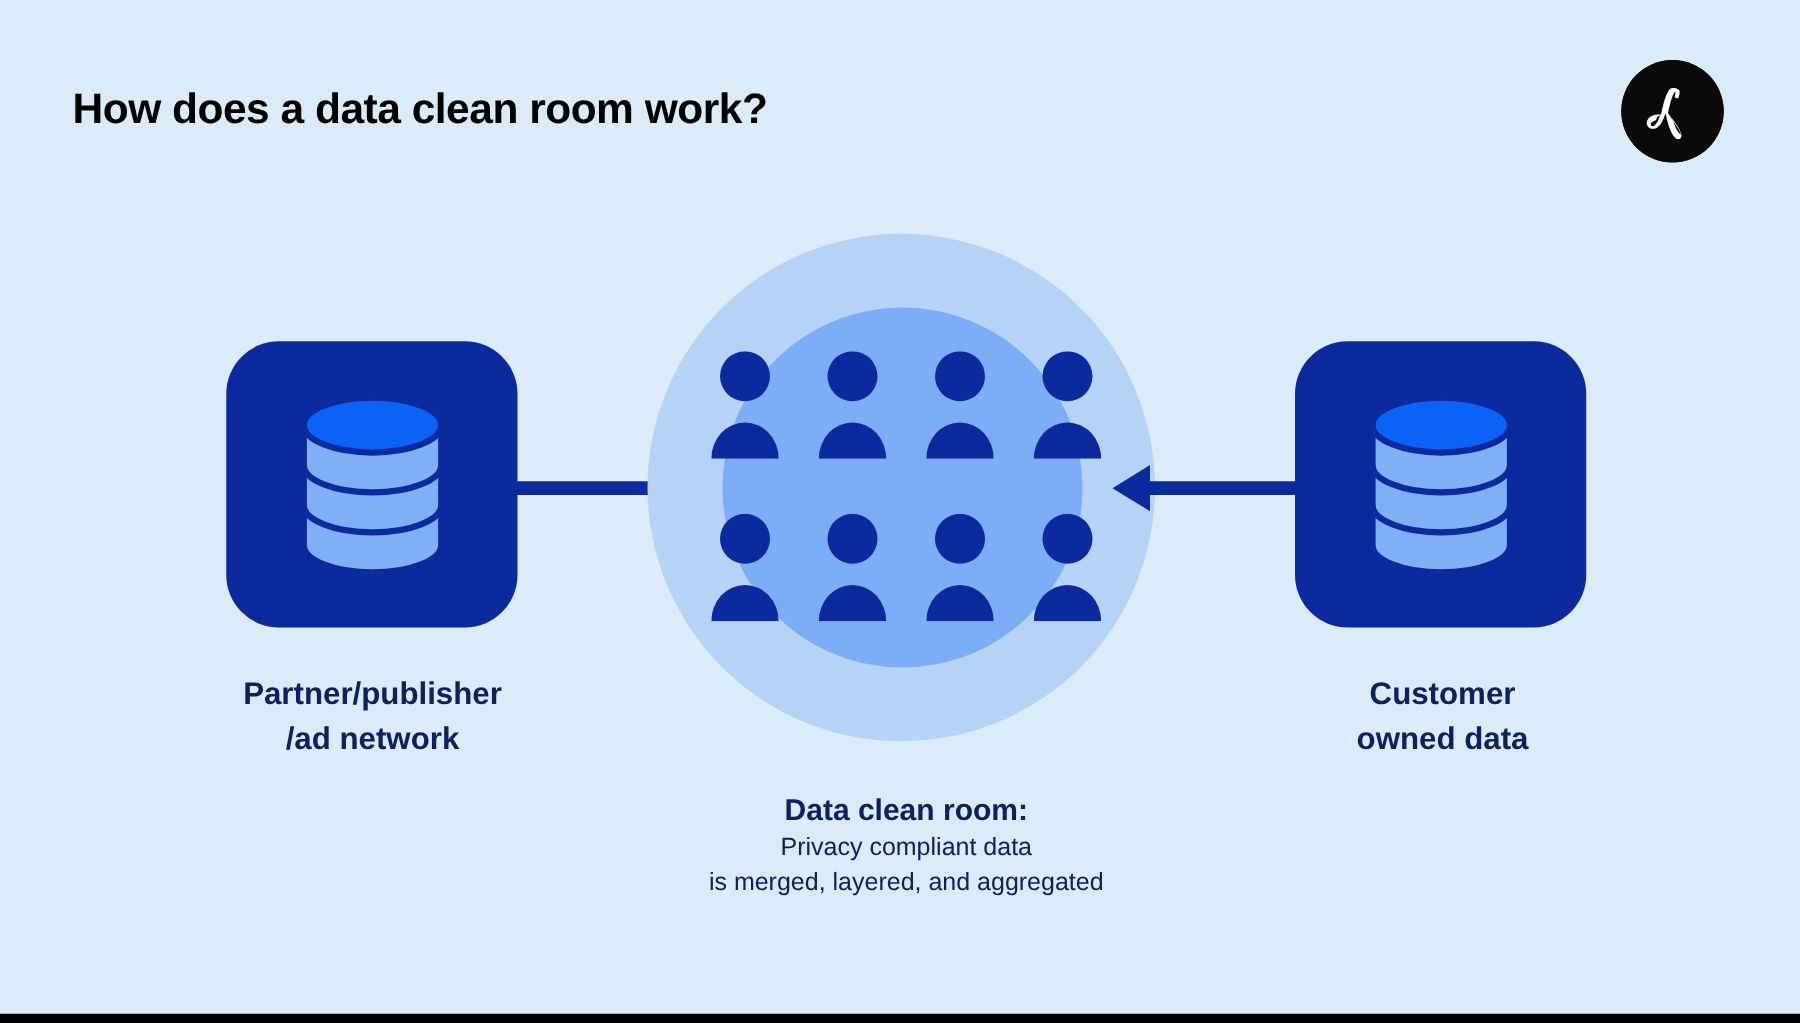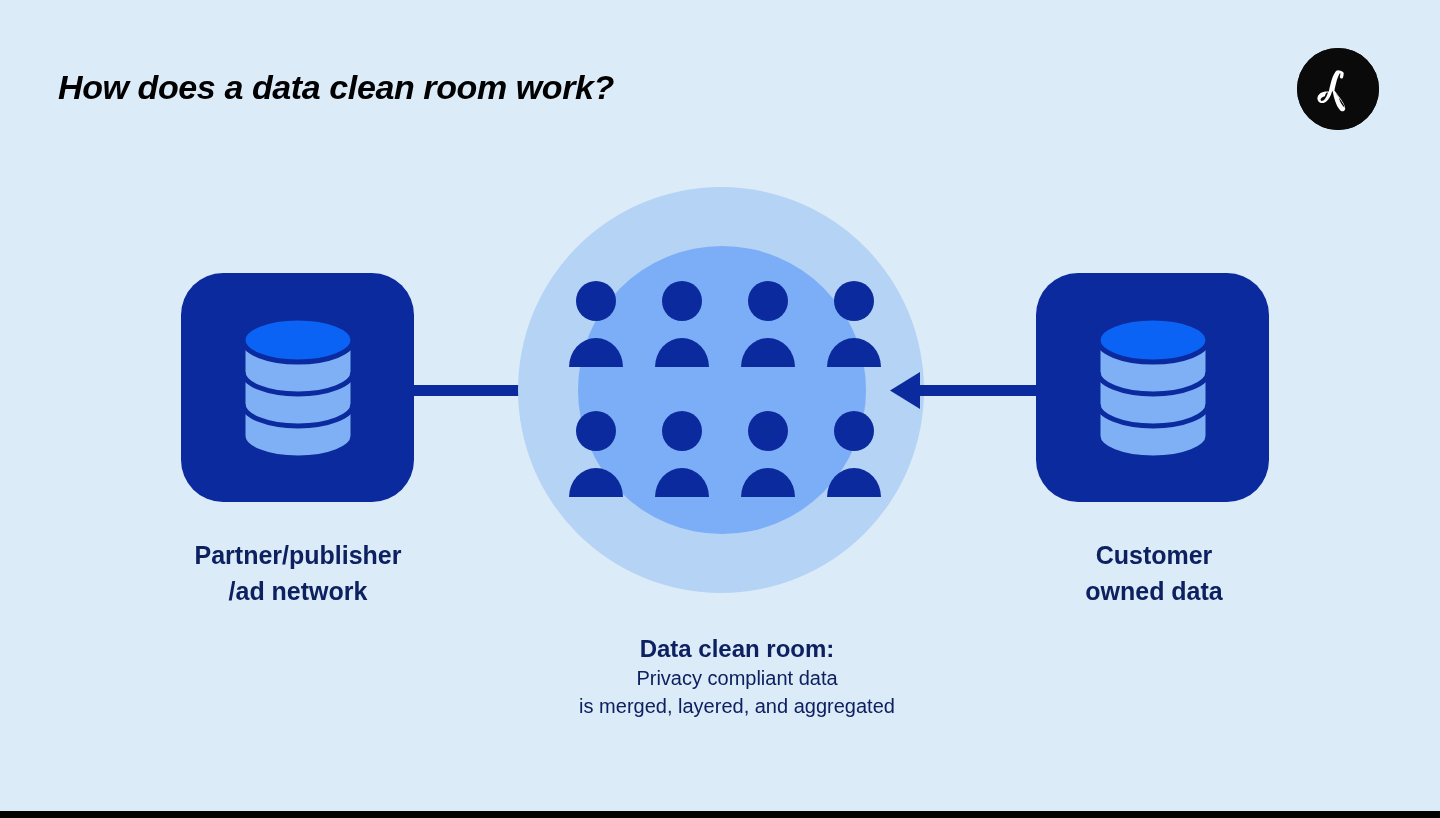--- a/index.html
+++ b/index.html
@@ -21,21 +21,20 @@
   
   .title {
     position: absolute;
     left: 58px;
     top: 68px;
     font-size: 34px;
     font-weight: bold;
     color: #000000;
     letter-spacing: -0.4px;
     white-space: nowrap;
-    font-style: italic;
   }
 
   
   .logo {
     position: absolute;
     left: 1297px;
     top: 48px;
     width: 82px;
     height: 82px;
     border-radius: 50%;
@@ -119,21 +118,21 @@
     font-weight: bold;
     color: #0d2060;
     line-height: 1.42;
     white-space: pre-line;
   }
   .node-label.left  { left: 128px; top: 538px; width: 340px; }
   .node-label.right { left: 984px; top: 538px; width: 340px; }
 
   .caption {
     position: absolute;
-    left: 432px;
+    left: 420px;
     top: 632px;
     width: 610px;
     text-align: center;
     color: #0d2060;
   }
   .caption-title {
     font-size: 24px;
     font-weight: bold;
     line-height: 1.38;
   }

